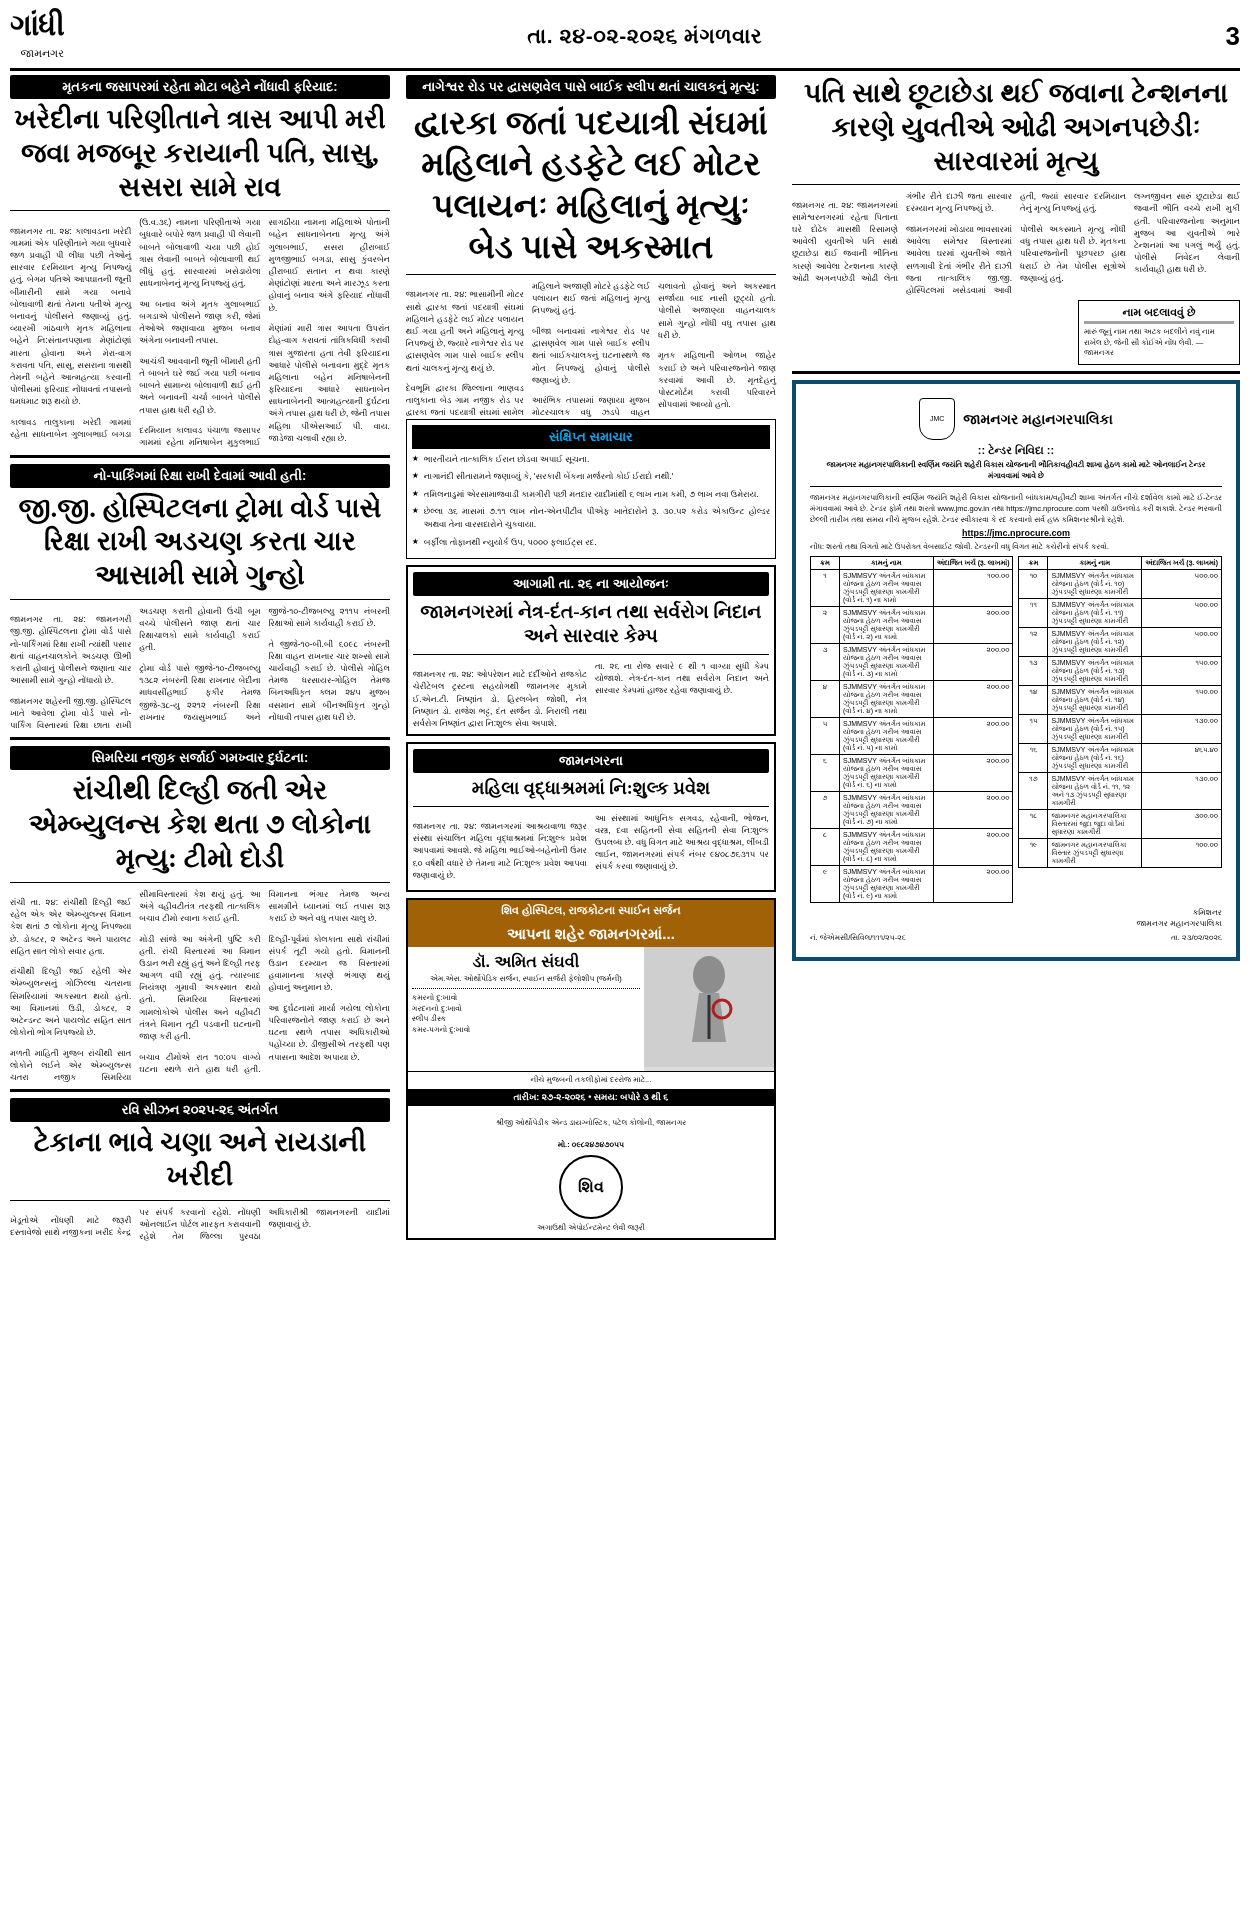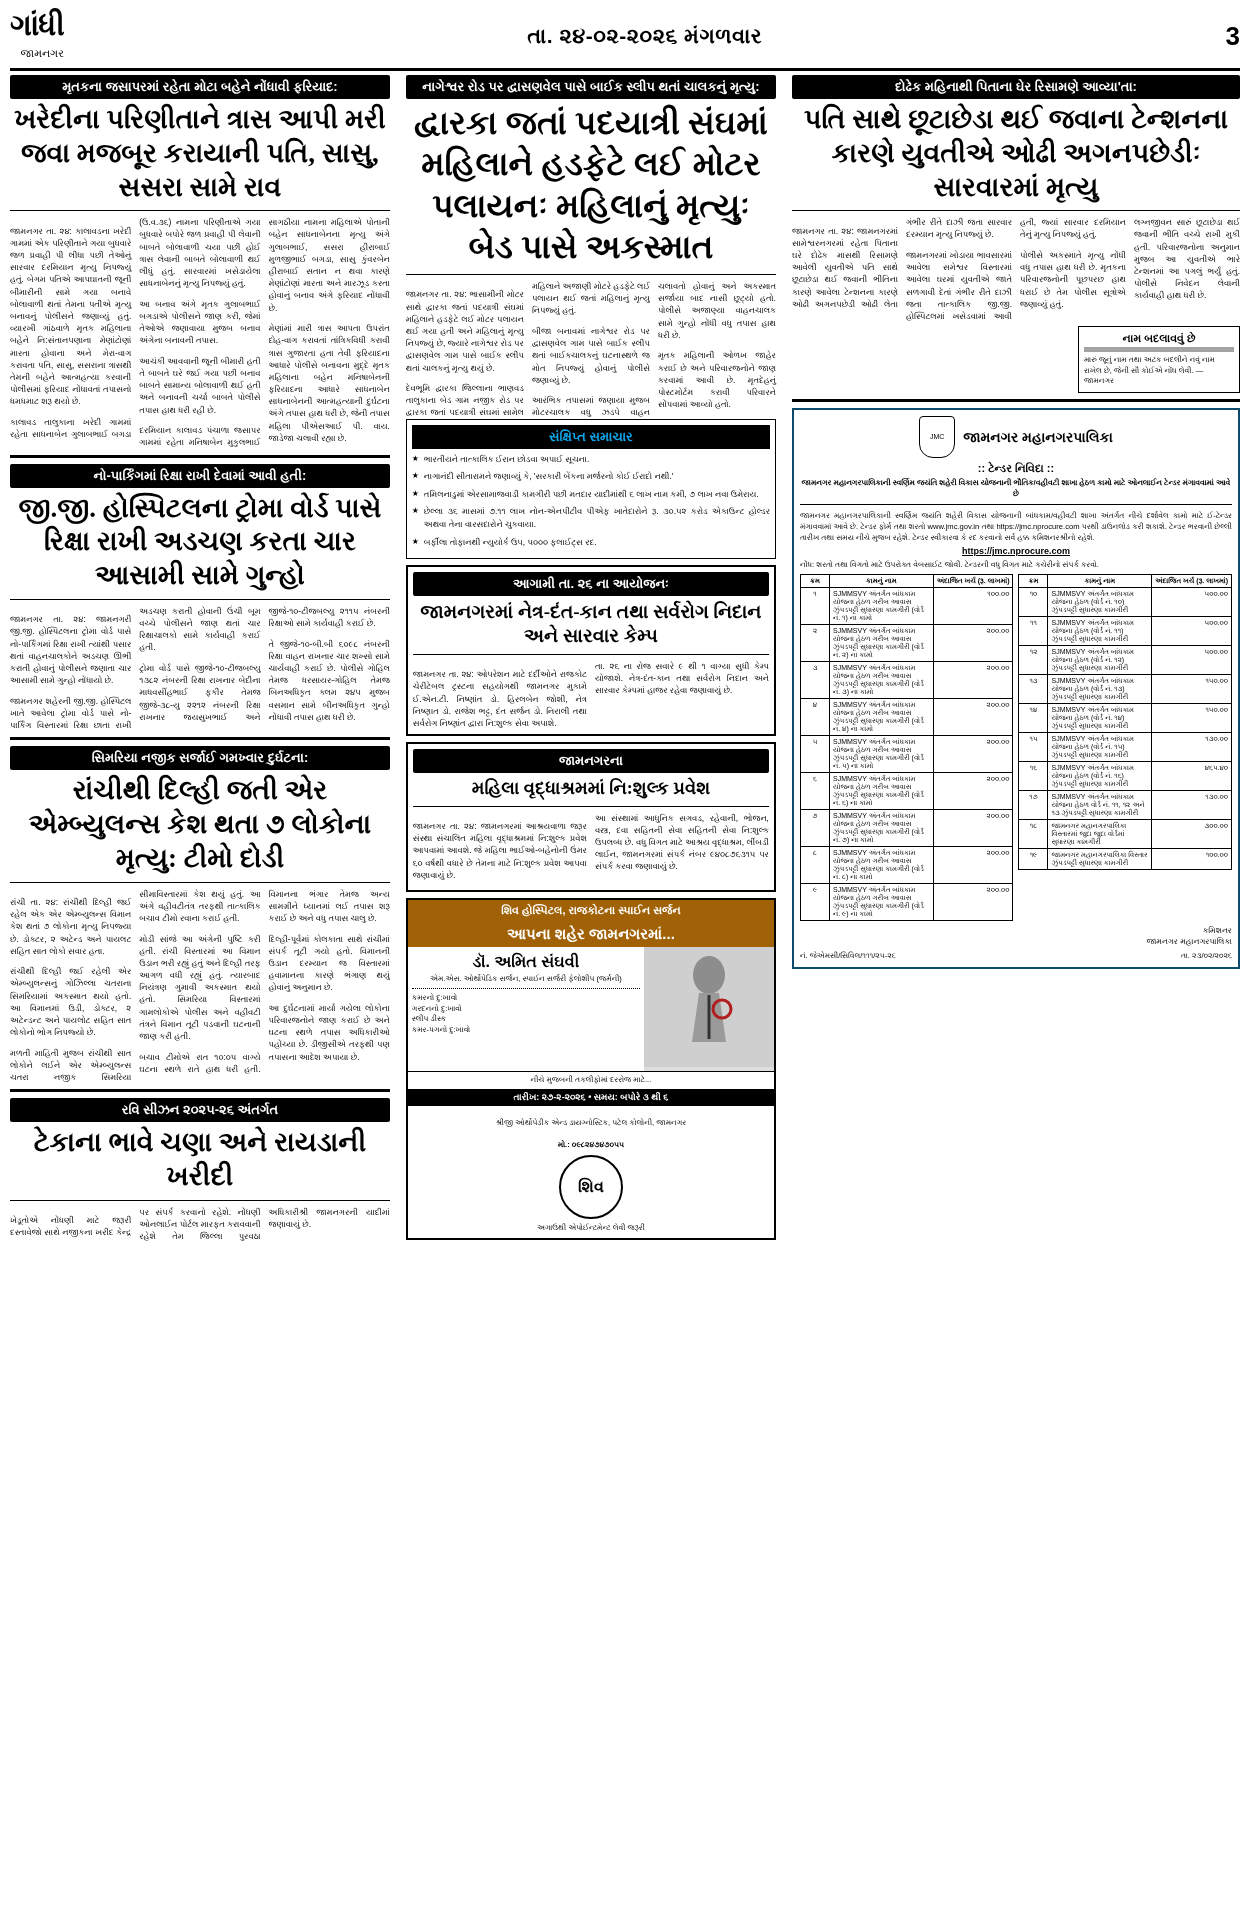--- a/index.html
+++ b/index.html
@@ -25,21 +25,21 @@
   .c2{column-count:2;}
   .c3{column-count:3;}
   .c4{column-count:4;}
   .box{border:1px solid #000;padding:5px;margin-bottom:6px;}
   .box-d{border:2px solid #000;padding:5px;margin-bottom:6px;}
   .sect-title{background:#000;color:#0ea5e9;text-align:center;font-weight:bold;font-size:13px;padding:4px;margin-bottom:4px;}
   .bullets{font-size:8.4px;line-height:1.5;}
   .bullets div{margin-bottom:5px;text-align:justify;padding-left:12px;position:relative;}
   .bullets div:before{content:"\2605";position:absolute;left:0;top:0;font-size:8px;}
   .hr-dots{border-top:1px dotted #000;margin:4px 0;}
-  .tender{border:2px solid #0c4a6e;padding:6px;font-size:8px;}
+  .tender{border:4px solid #0c4a6e;padding:14px;font-size:8px;}
   .tender-head{display:flex;align-items:center;gap:8px;justify-content:center;margin-bottom:4px;}
   .crest{width:34px;height:40px;border:1px solid #000;border-radius:4px 4px 14px 14px;display:flex;align-items:center;justify-content:center;font-size:7px;text-align:center;line-height:1.1;}
   .tender-title{font-weight:bold;font-size:14px;}
   .tender-sub{text-align:center;font-weight:bold;font-size:11px;margin:3px 0;}
   .tender-body{font-size:7.6px;line-height:1.45;text-align:justify;}
   table.tt{border-collapse:collapse;width:100%;font-size:7px;margin-top:4px;}
   table.tt th,table.tt td{border:1px solid #000;padding:2px 3px;vertical-align:top;}
   table.tt th{text-align:center;font-weight:bold;}
   .num{text-align:center;width:22px;}
   .amt{text-align:right;width:52px;white-space:nowrap;}
@@ -209,31 +209,30 @@
         <div class="small center bold">મો.: ૦૯૮૨૪૭૪૭૦૫૫</div>
         <div class="seal">શિવ</div>
         <div class="small center" style="padding-bottom:4px">અગાઉથી એપોઈન્ટમેન્ટ લેવી જરૂરી</div>
       </div>
 
     </div>
 
     <div class="col-right">
 
       <div>
-        <div class="blackbar">દોઢેક મહિનાથી પિતાના ઘેર રિસામણે આવ્યા'તા:</div>
         <div class="hl mid">પતિ સાથે છૂટાછેડા થઈ જવાના ટેન્શનના કારણે યુવતીએ ઓઢી અગનપછેડીઃ સારવારમાં મૃત્યુ</div>
         <div class="rule"></div>
         <div class="body-cols c4">
           <p>જામનગર તા. ૨૪: જામનગરમાં સામેશ્વરનગરમાં રહેતા પિતાના ઘરે દોઢેક માસથી રિસામણે આવેલી યુવતીએ પતિ સાથે છૂટાછેડા થઈ જવાની ભીતિના કારણે આવેલા ટેન્શનના કારણે ઓઢી અગનપછેડી ઓઢી લેતા ગંભીર રીતે દાઝી જતા સારવાર દરમ્યાન મૃત્યુ નિપજ્યું છે.</p>
           <p>જામનગરમાં ખોડાયા ભાવસારમાં આવેલા સમેશ્વર વિસ્તારમાં આવેલા ઘરમાં યુવતીએ જાતે સળગાવી દેતાં ગંભીર રીતે દાઝી જતા તાત્કાલિક જી.જી. હોસ્પિટલમાં ખસેડવામાં આવી હતી, જ્યાં સારવાર દરમિયાન તેનું મૃત્યુ નિપજ્યું હતું.</p>
           <p>પોલીસે અકસ્માતે મૃત્યુ નોંધી વધુ તપાસ હાથ ધરી છે. મૃતકના પરિવારજનોની પૂછપરછ હાથ ધરાઈ છે તેમ પોલીસ સૂત્રોએ જણાવ્યું હતું.</p>
           <p>લગ્નજીવન સારું છૂટાછેડા થઈ જવાની ભીતિ વચ્ચે રાખી મુકી હતી. પરિવારજનોના અનુમાન મુજબ આ યુવતીએ ભારે ટેન્શનમાં આ પગલું ભર્યું હતું. પોલીસે નિવેદન લેવાની કાર્યવાહી હાથ ધરી છે.</p>
         </div>
         <div class="box" style="width:150px;margin-left:auto;margin-top:4px">
-          <div class="center bold" style="font-size:11px;border-bottom:5px solid #a3a3a3;padding-bottom:2px;margin-bottom:3px">નામ બદલાવવું છે</div>
+          <div class="center bold" style="font-size:11px;border-bottom:3px solid #a3a3a3;padding-bottom:2px;margin-bottom:3px">નામ બદલાવવું છે</div>
           <div class="small">મારું જૂનું નામ તથા અટક બદલીને નવું નામ રાખેલ છે, જેની સૌ કોઈએ નોંધ લેવી. — જામનગર</div>
         </div>
       </div>
 
       <div class="rule-thick"></div>
 
       <div class="tender">
         <div class="tender-head">
           <div class="crest">JMC</div>
           <div class="tender-title">જામનગર મહાનગરપાલિકા</div>

